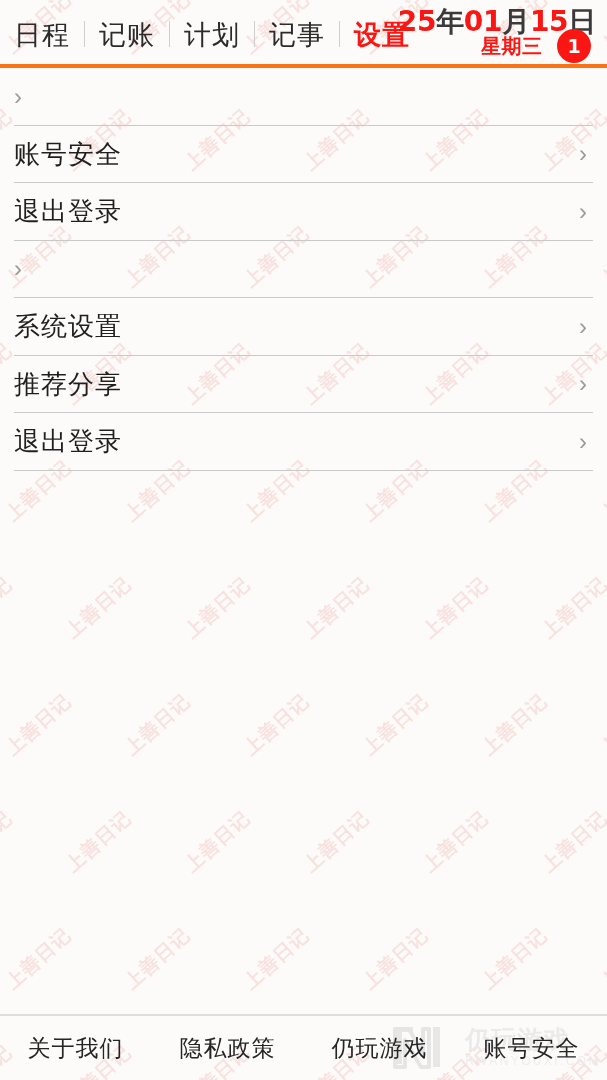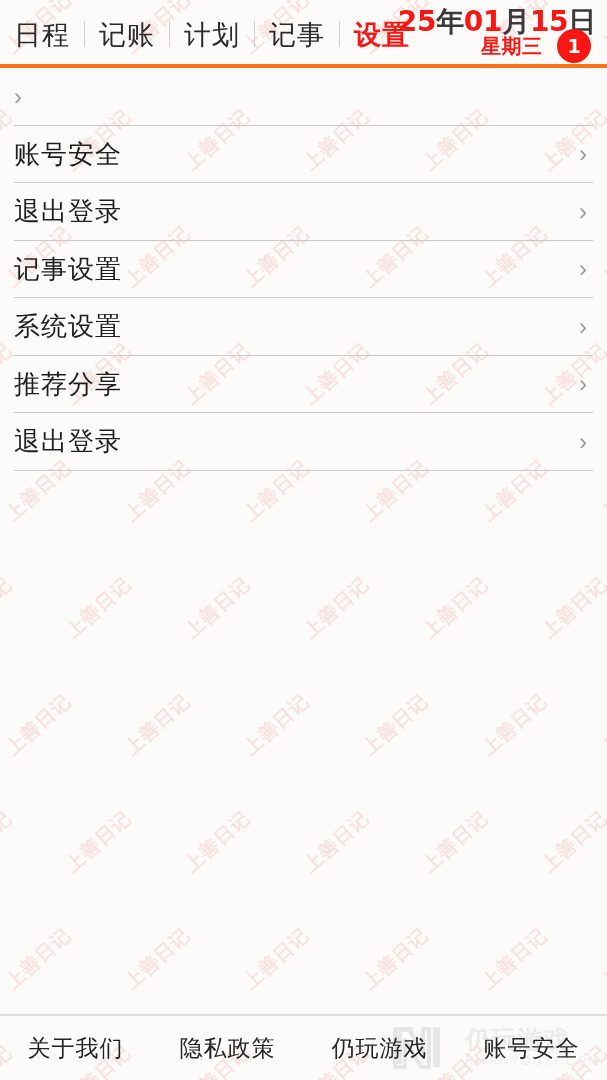--- a/index.html
+++ b/index.html
@@ -335,21 +335,20 @@
       </div>
       <div class="list-row">
         <div class="row-label">账号安全</div>
         <div class="row-chevron">›</div>
       </div>
       <div class="list-row">
         <div class="row-label">退出登录</div>
         <div class="row-chevron">›</div>
       </div>
       <div class="list-row">
-        <div class="row-label">记事设置</div>
         <div class="row-chevron">›</div>
       </div>
       <div class="list-row">
         <div class="row-label">系统设置</div>
         <div class="row-chevron">›</div>
       </div>
       <div class="list-row">
         <div class="row-label">推荐分享</div>
         <div class="row-chevron">›</div>
       </div>

